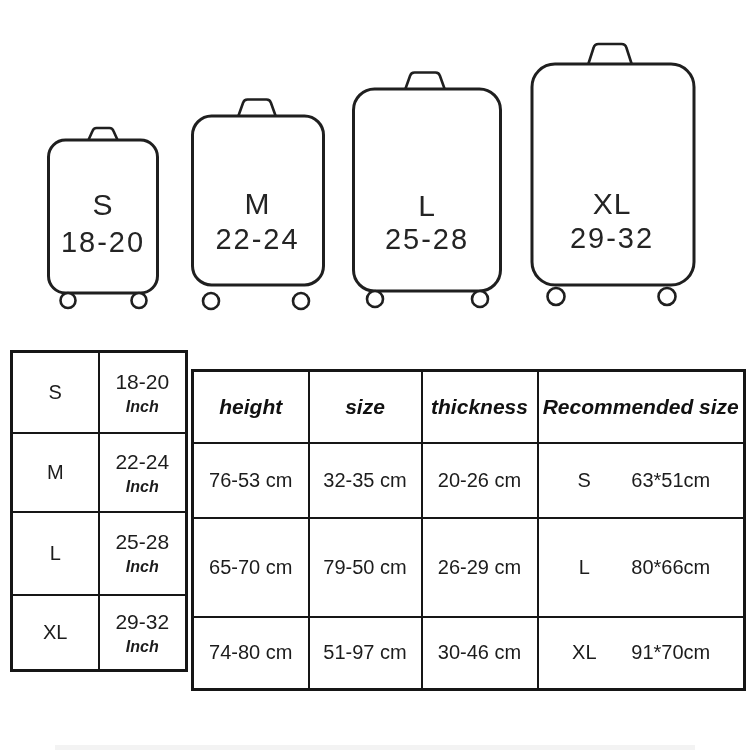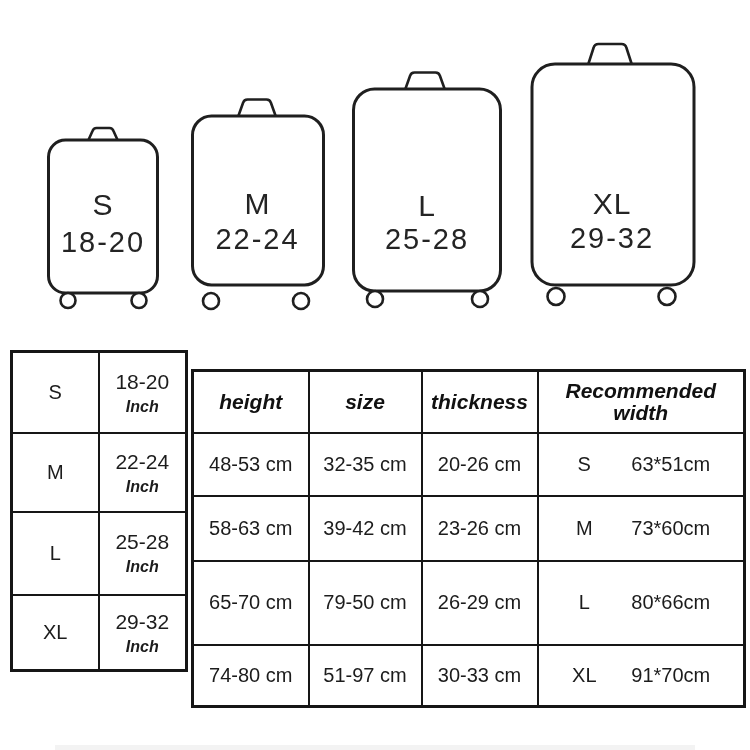--- a/index.html
+++ b/index.html
@@ -139,59 +139,48 @@
       <col style="width:116px">
         <col style="width:113px">
         <col style="width:116px">
         <col style="width:207px">
     </colgroup>
     <tbody>
         <tr style="height:62px">
       <th>height</th>
       <th>size</th>
       <th>thickness</th>
-      <th>Recommended width</th>
+      <th>Recommended size</th>
     </tr>
     <tr style="height:63px">
-      <td class="dim-val">48-53 cm</td>
+      <td class="dim-val">76-53 cm</td>
       <td class="dim-val">32-35 cm</td>
       <td class="dim-val">20-26 cm</td>
       <td>
         <div class="rec-wrap">
           <span class="rec-letter">S</span>
           <span class="rec-dims">63*51cm</span>
-        </div>
-      </td>
-    </tr>
-    <tr style="height:65px">
-      <td class="dim-val">58-63 cm</td>
-      <td class="dim-val">39-42 cm</td>
-      <td class="dim-val">23-26 cm</td>
-      <td>
-        <div class="rec-wrap">
-          <span class="rec-letter">M</span>
-          <span class="rec-dims">73*60cm</span>
         </div>
       </td>
     </tr>
     <tr style="height:84px">
       <td class="dim-val">65-70 cm</td>
       <td class="dim-val">79-50 cm</td>
       <td class="dim-val">26-29 cm</td>
       <td>
         <div class="rec-wrap">
           <span class="rec-letter">L</span>
           <span class="rec-dims">80*66cm</span>
         </div>
       </td>
     </tr>
     <tr style="height:62px">
       <td class="dim-val">74-80 cm</td>
       <td class="dim-val">51-97 cm</td>
-      <td class="dim-val">30-33 cm</td>
+      <td class="dim-val">30-46 cm</td>
       <td>
         <div class="rec-wrap">
           <span class="rec-letter">XL</span>
           <span class="rec-dims">91*70cm</span>
         </div>
       </td>
     </tr>
   </tbody>
     </table>
 

